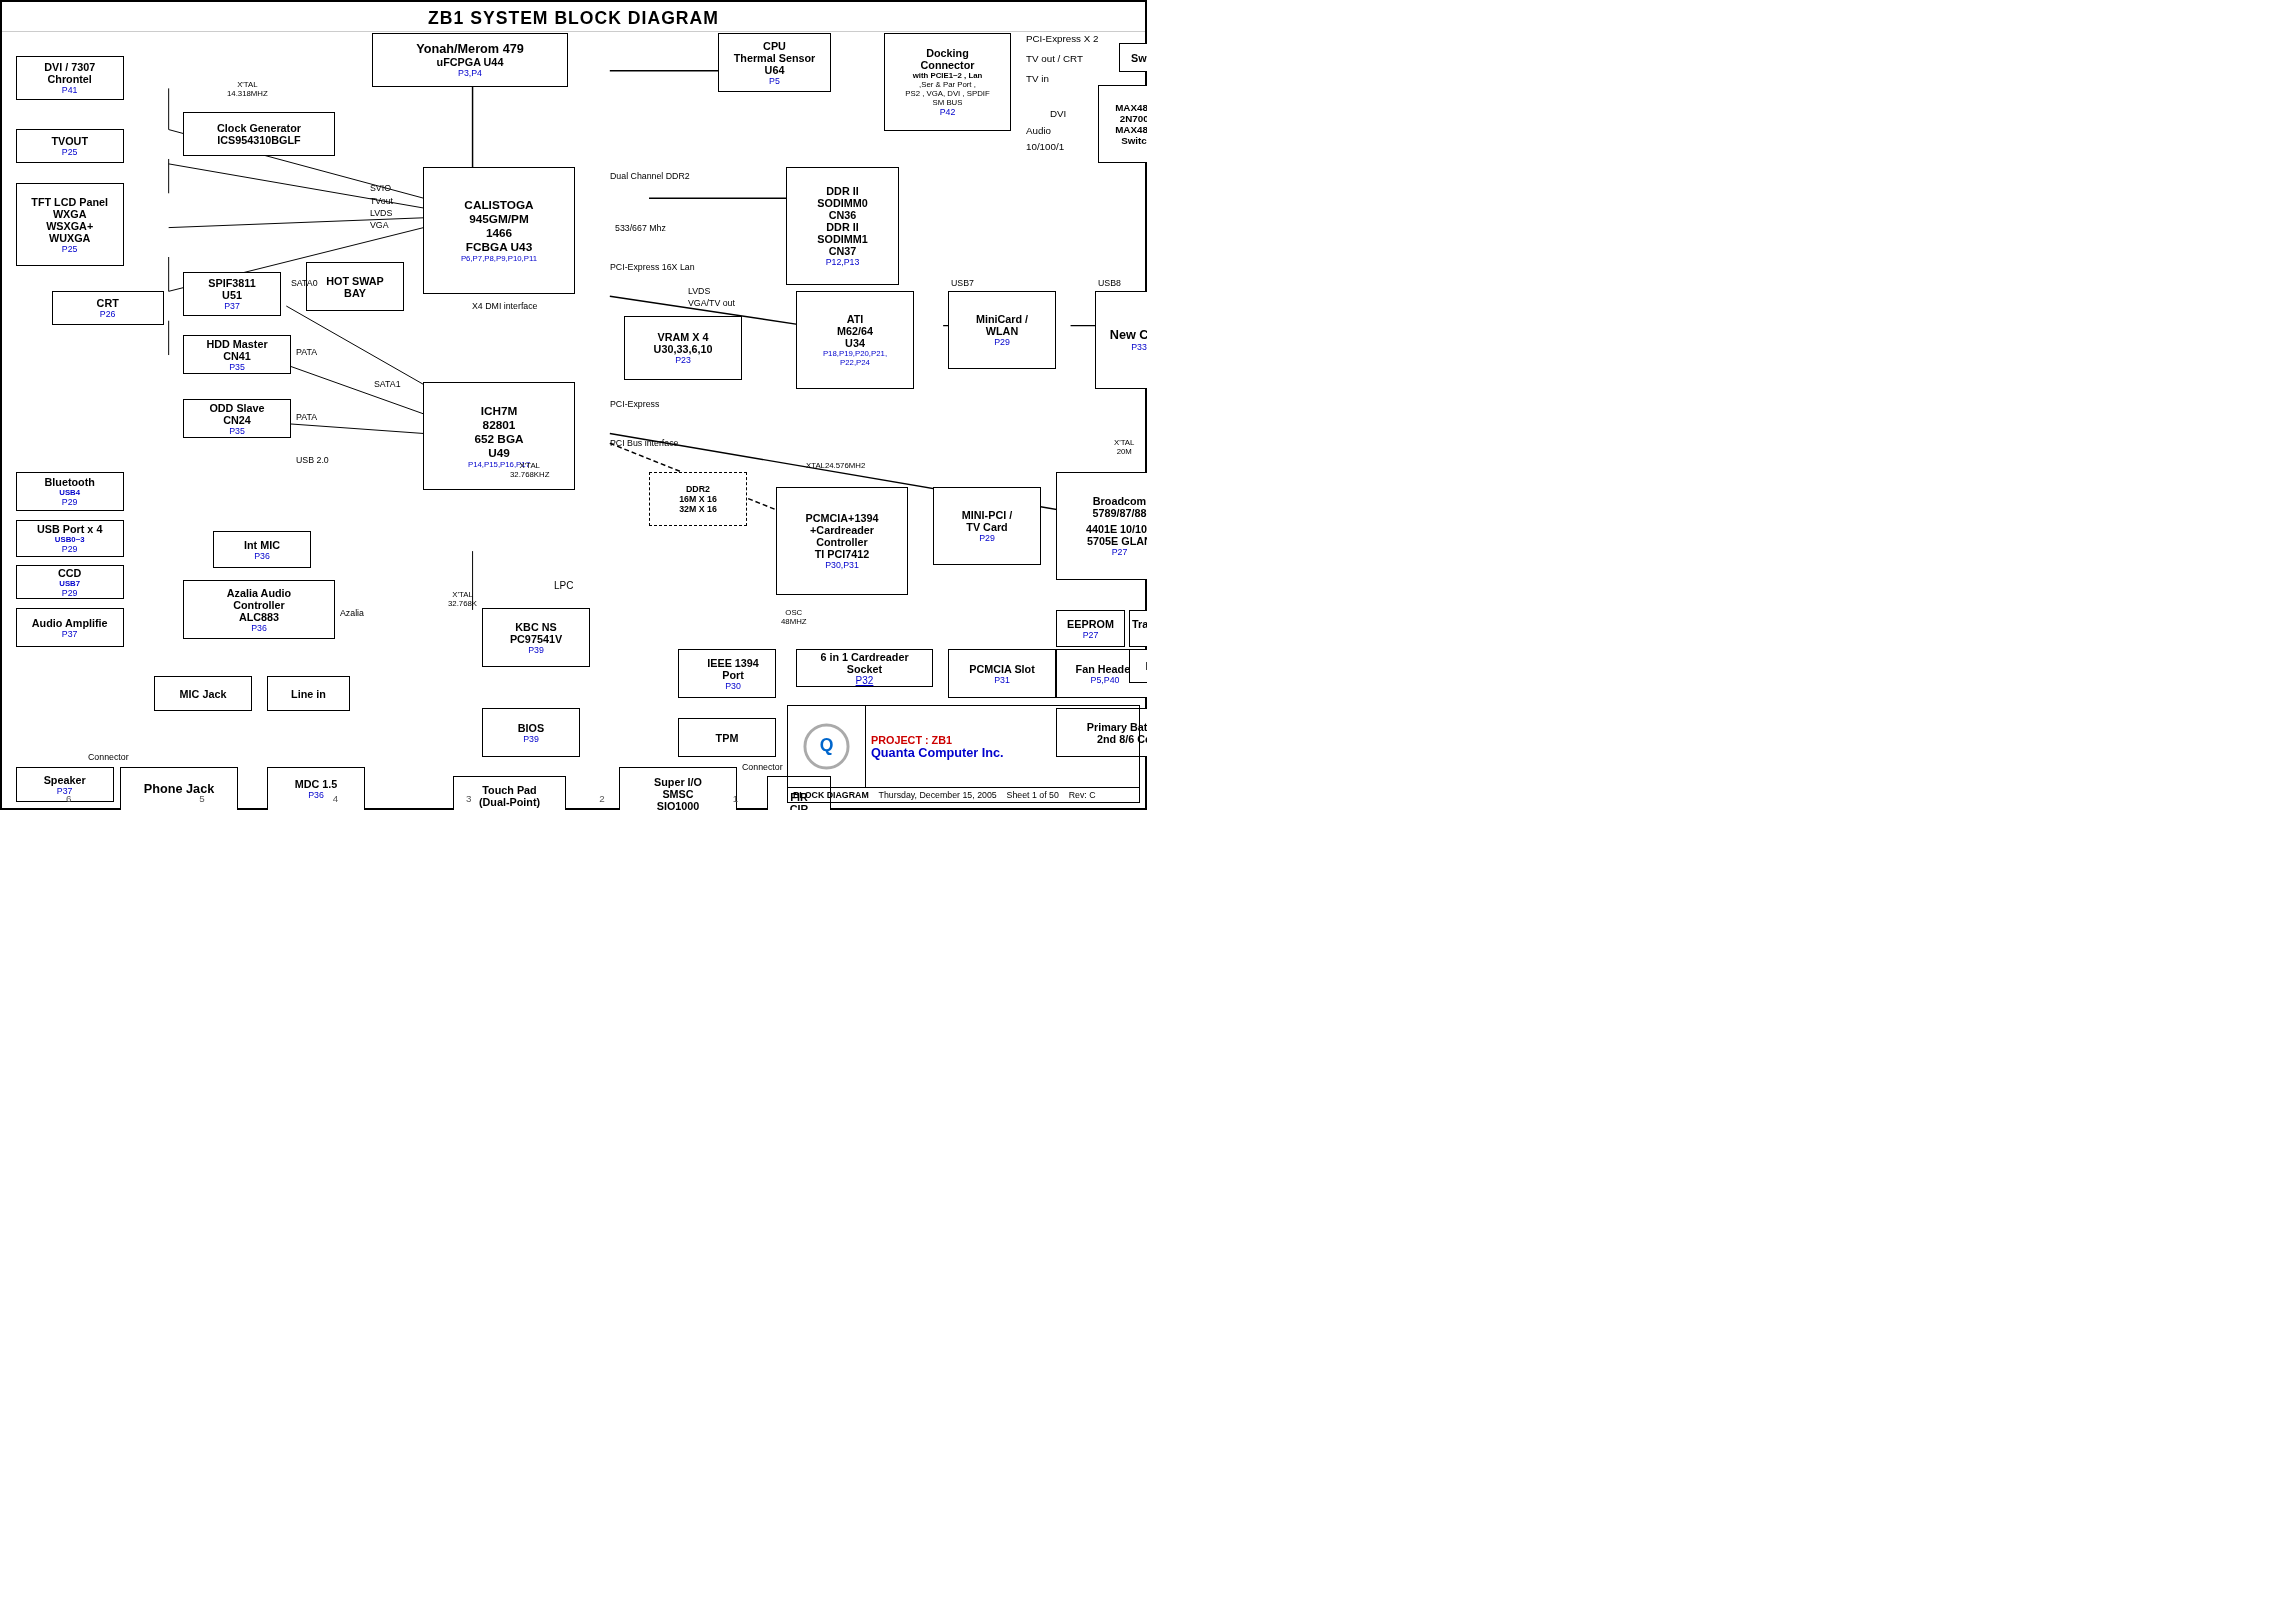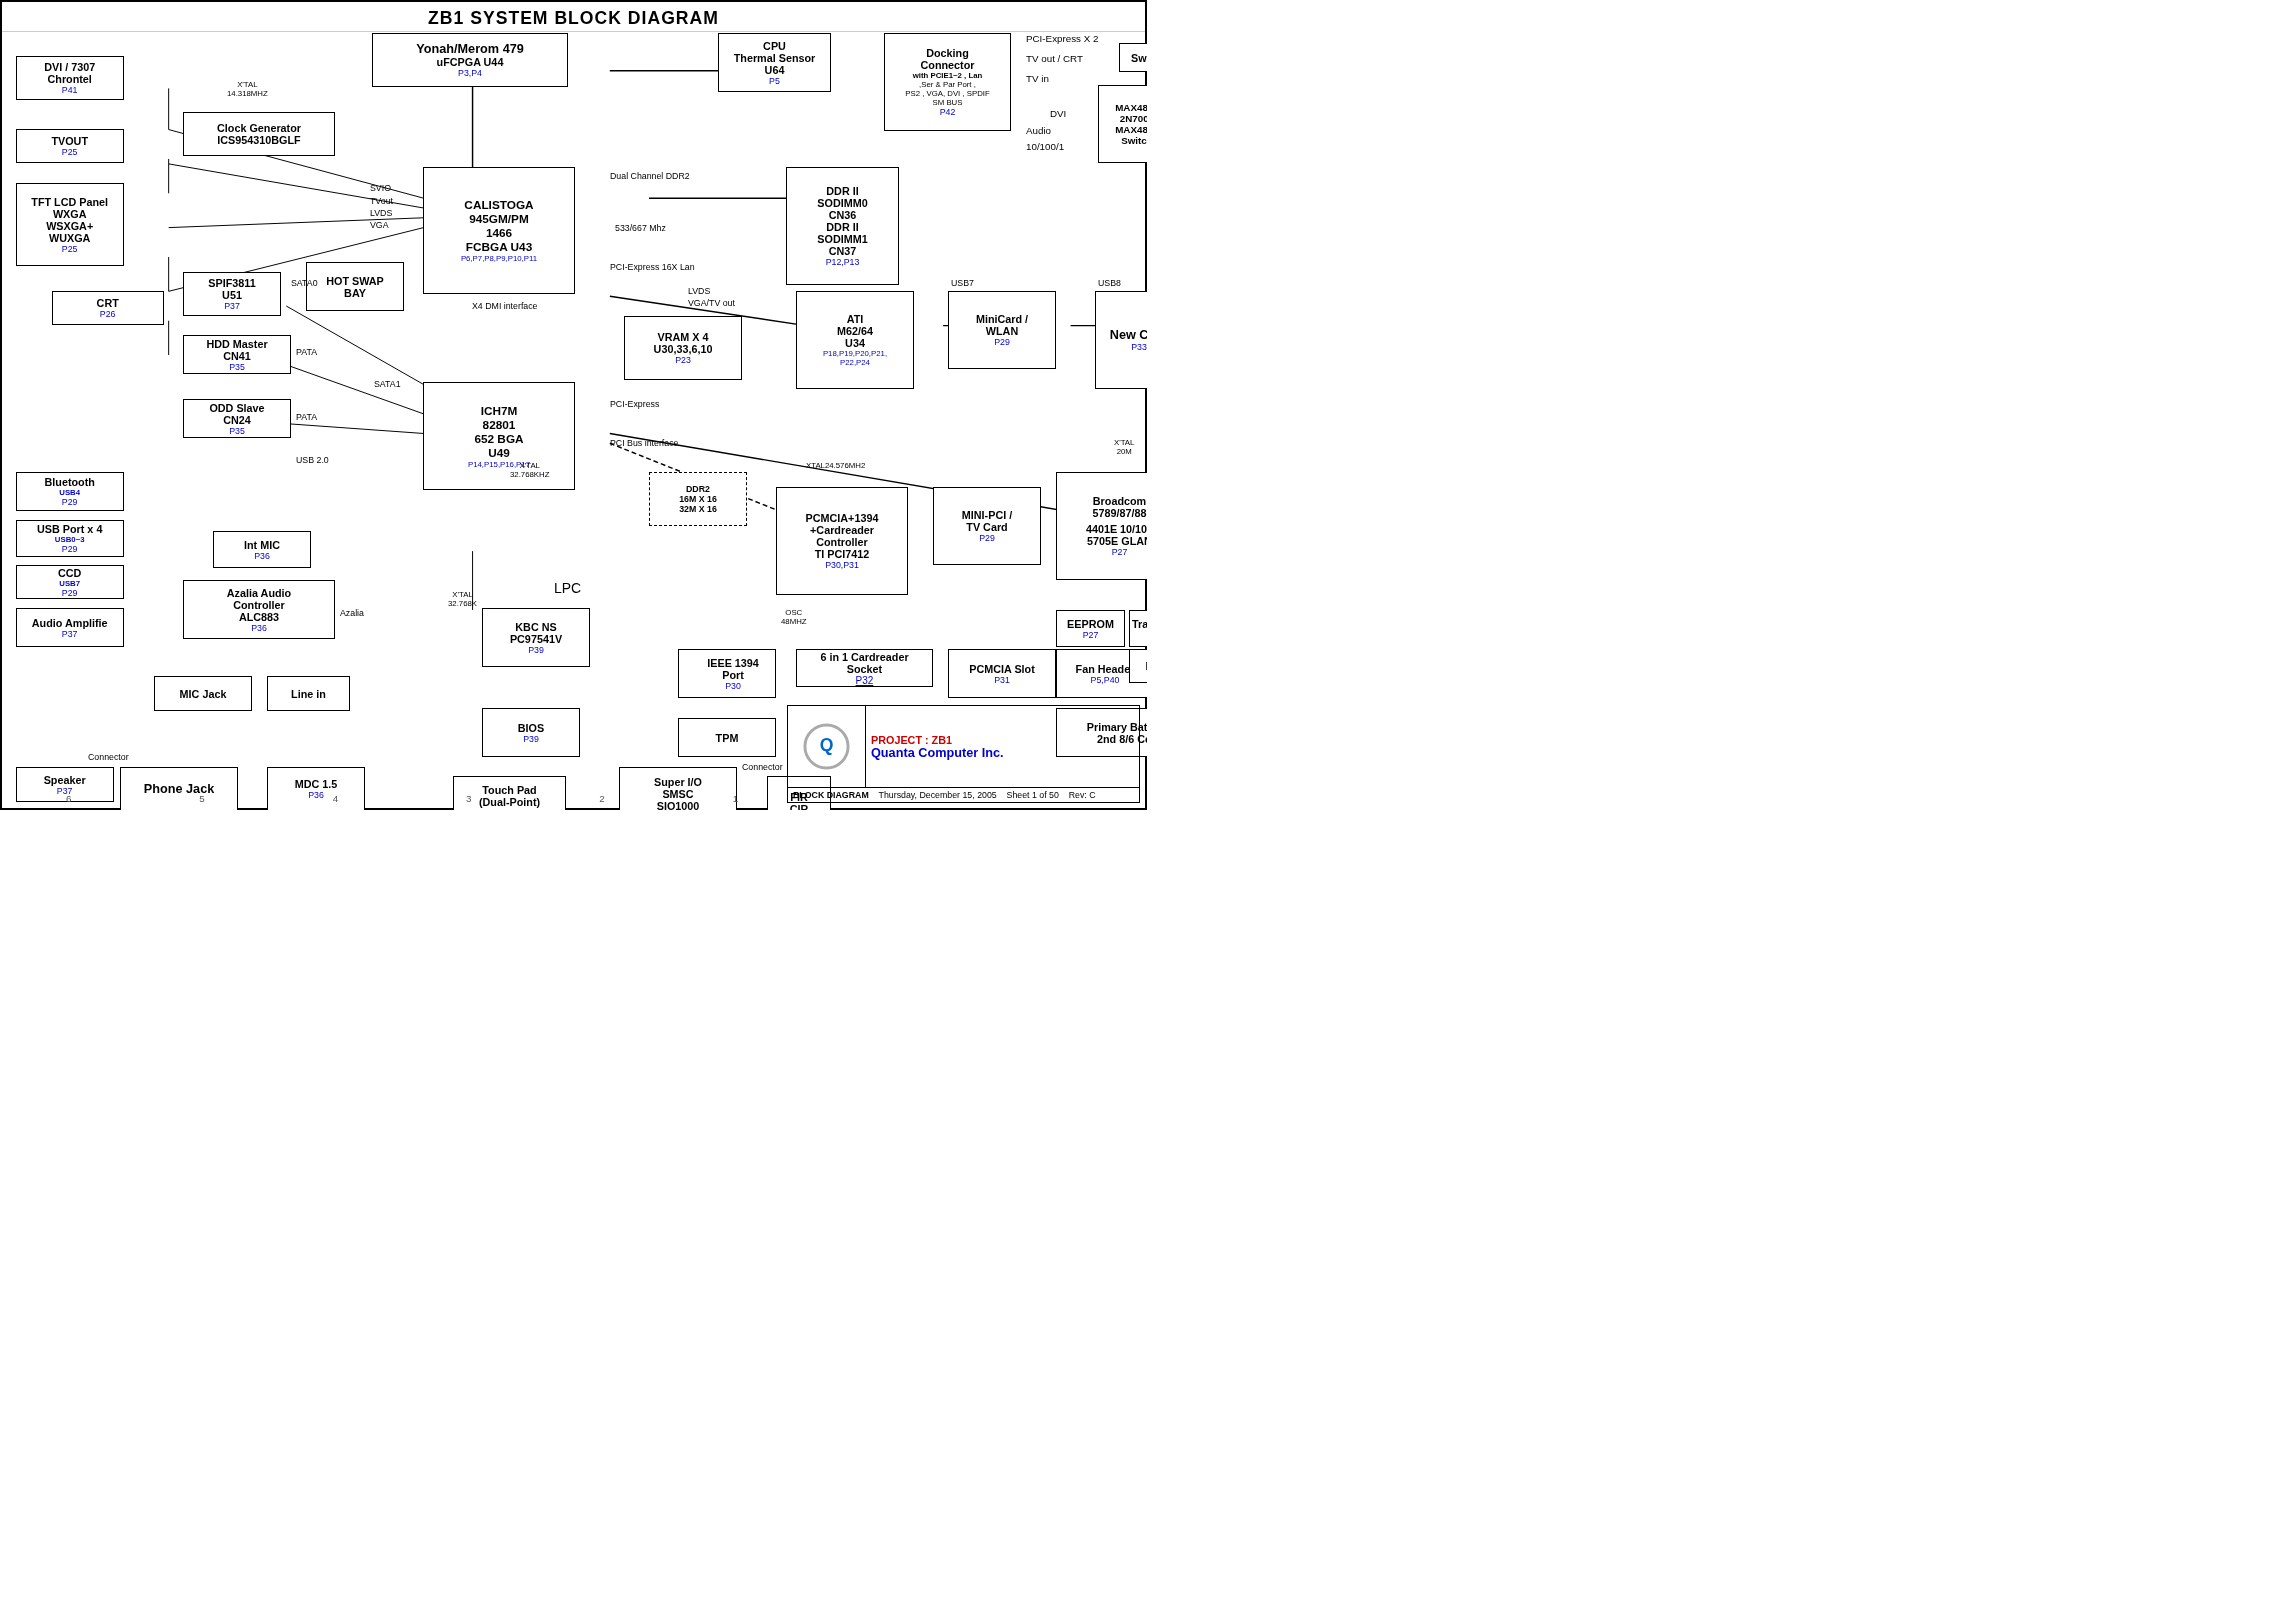--- a/index.html
+++ b/index.html
@@ -377,21 +377,21 @@
     <div>X'TAL</div>
     <div>32.768KHZ</div>
   </div>
 
   <div class="block" style="left:480px;top:606px;width:108px;height:59px;">
     <span>KBC NS</span>
     <span>PC97541V</span>
     <span class="pnum" style="color:#0000cc;font-size:8.8px;">P39</span>
   </div>
 
-  <div style="position:absolute;left:552px;top:578px;font-size:14px;text-align:center;">LPC</div>
+  <div style="position:absolute;left:552px;top:578px;font-size:10px;text-align:center;">LPC</div>
 
   <div style="position:absolute;left:446px;top:588px;font-size:7.8px;text-align:center;">
     <div>X'TAL</div>
     <div>32.768K</div>
   </div>
 
   <div class="block" style="left:480px;top:706px;width:98px;height:49px;">
     <span>BIOS</span>
     <span class="pnum" style="color:#0000cc;font-size:8.8px;">P39</span>
   </div>

